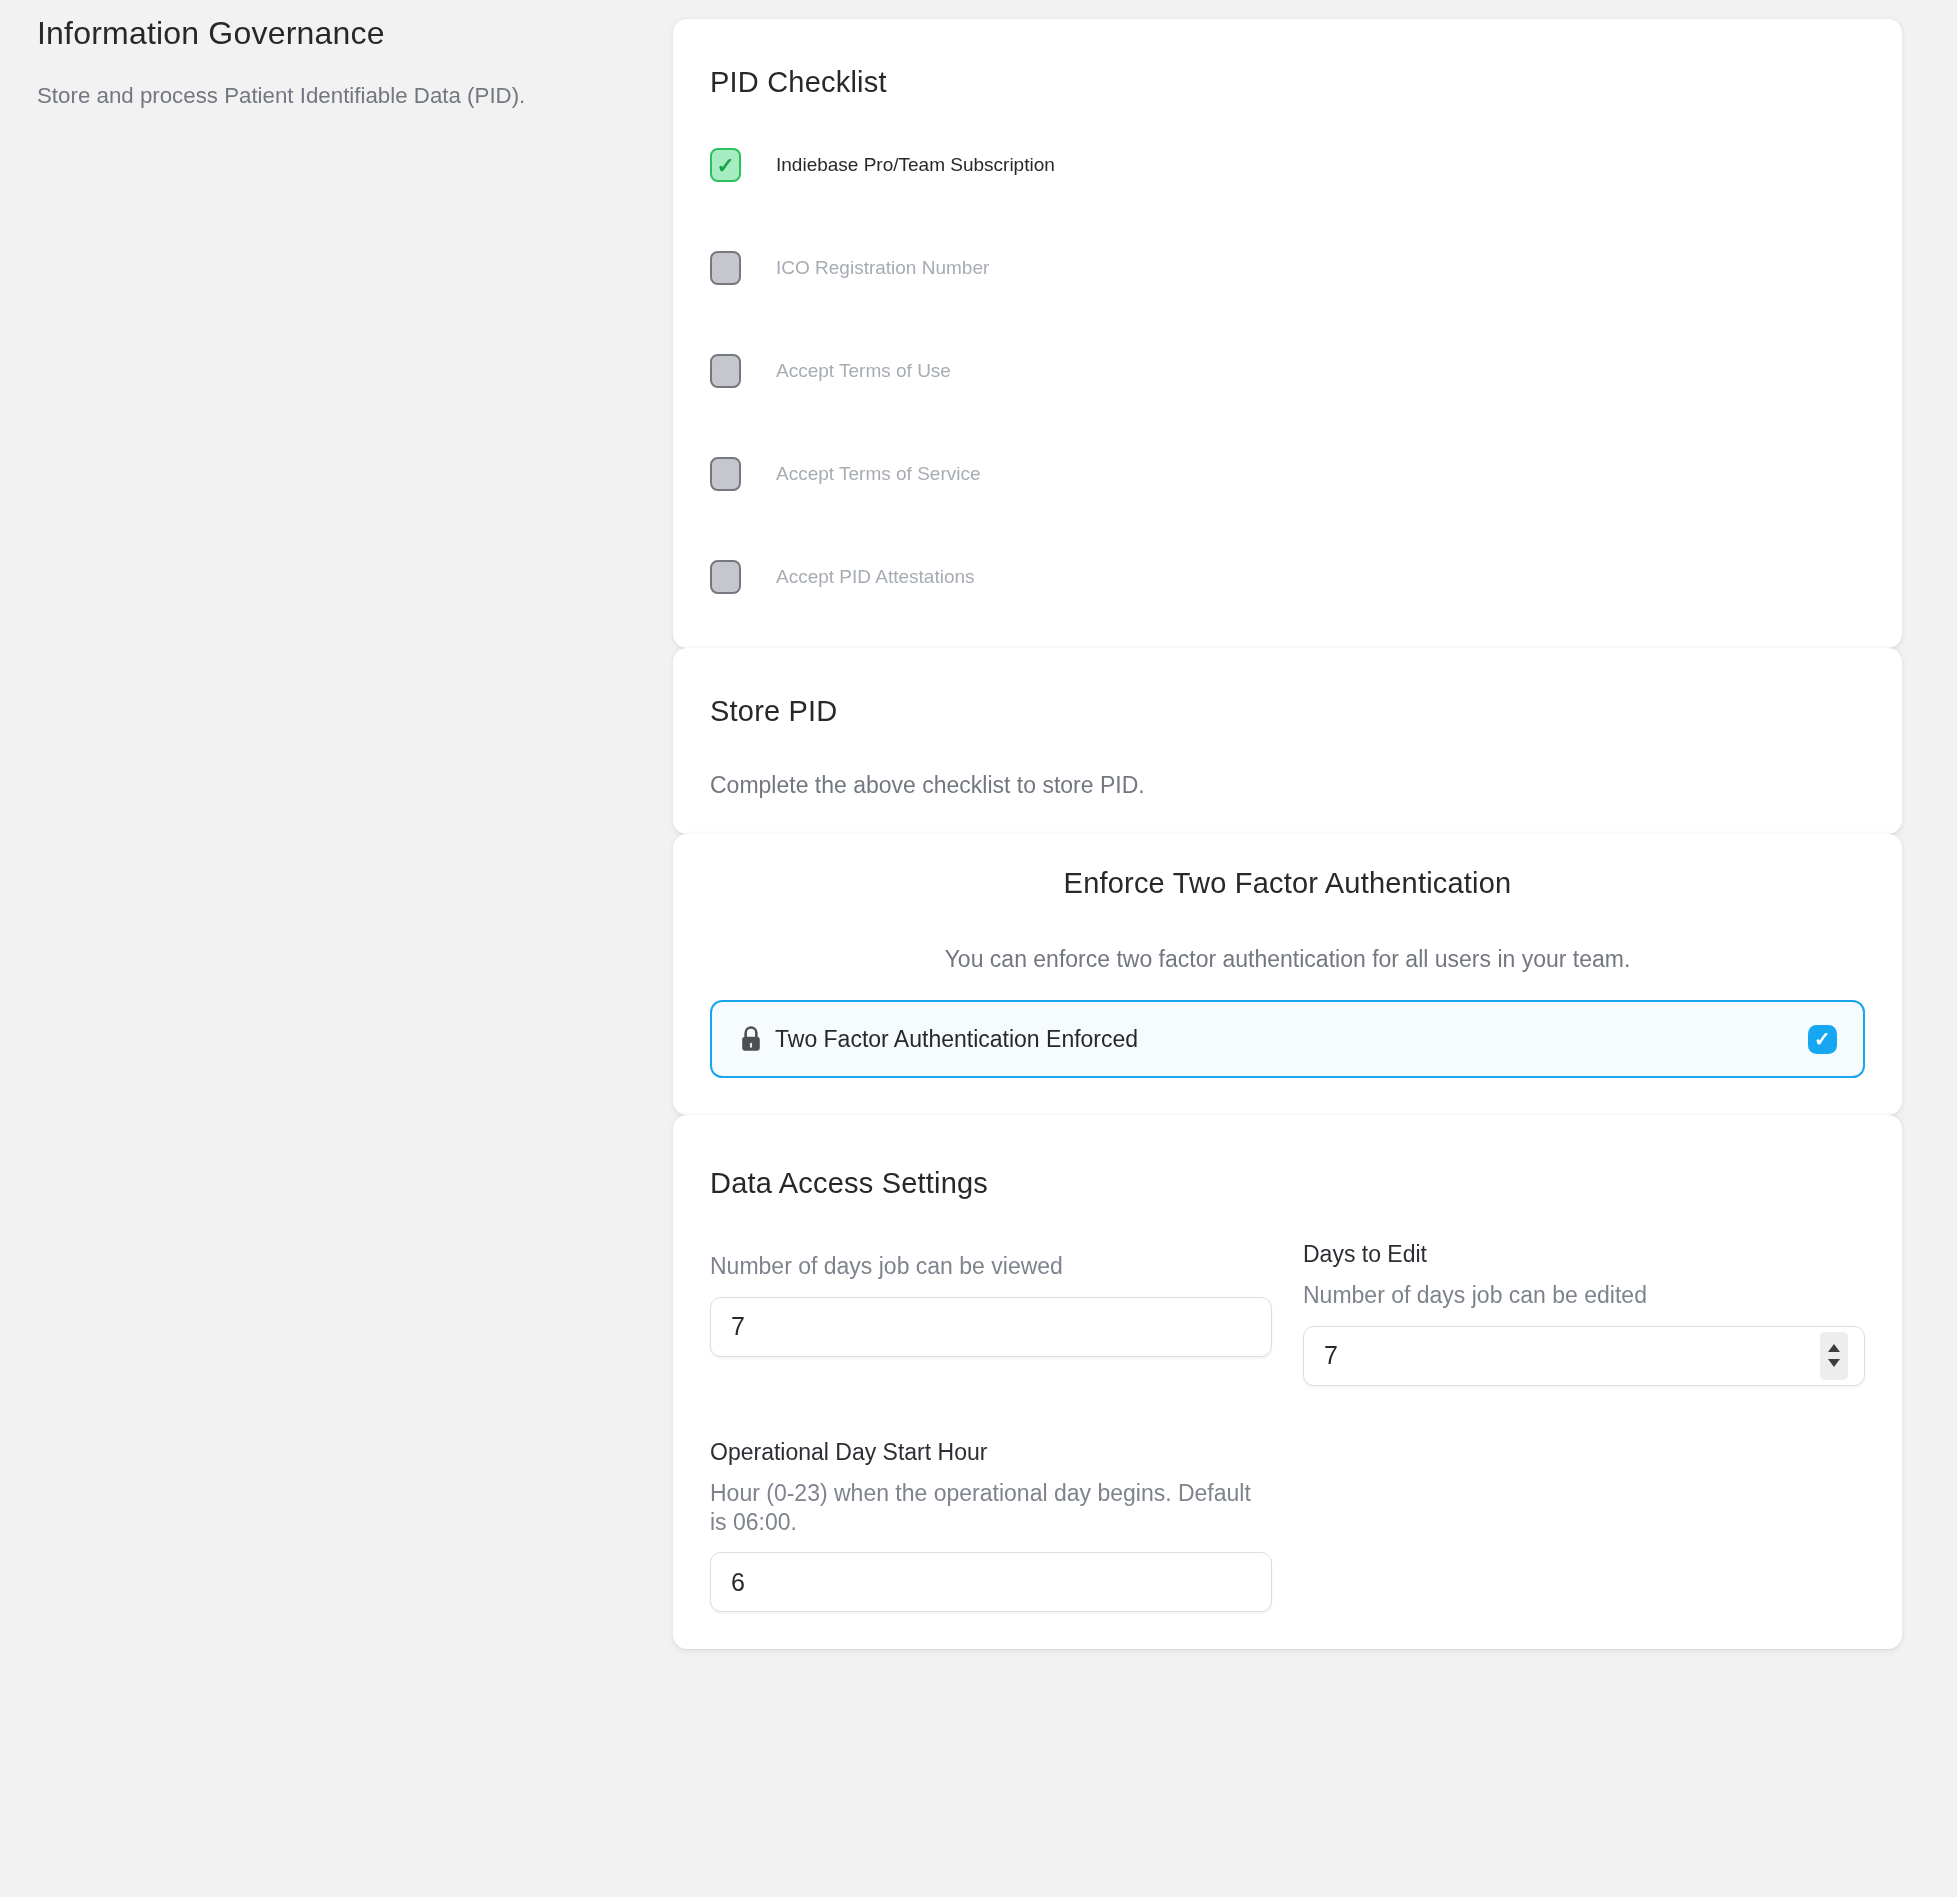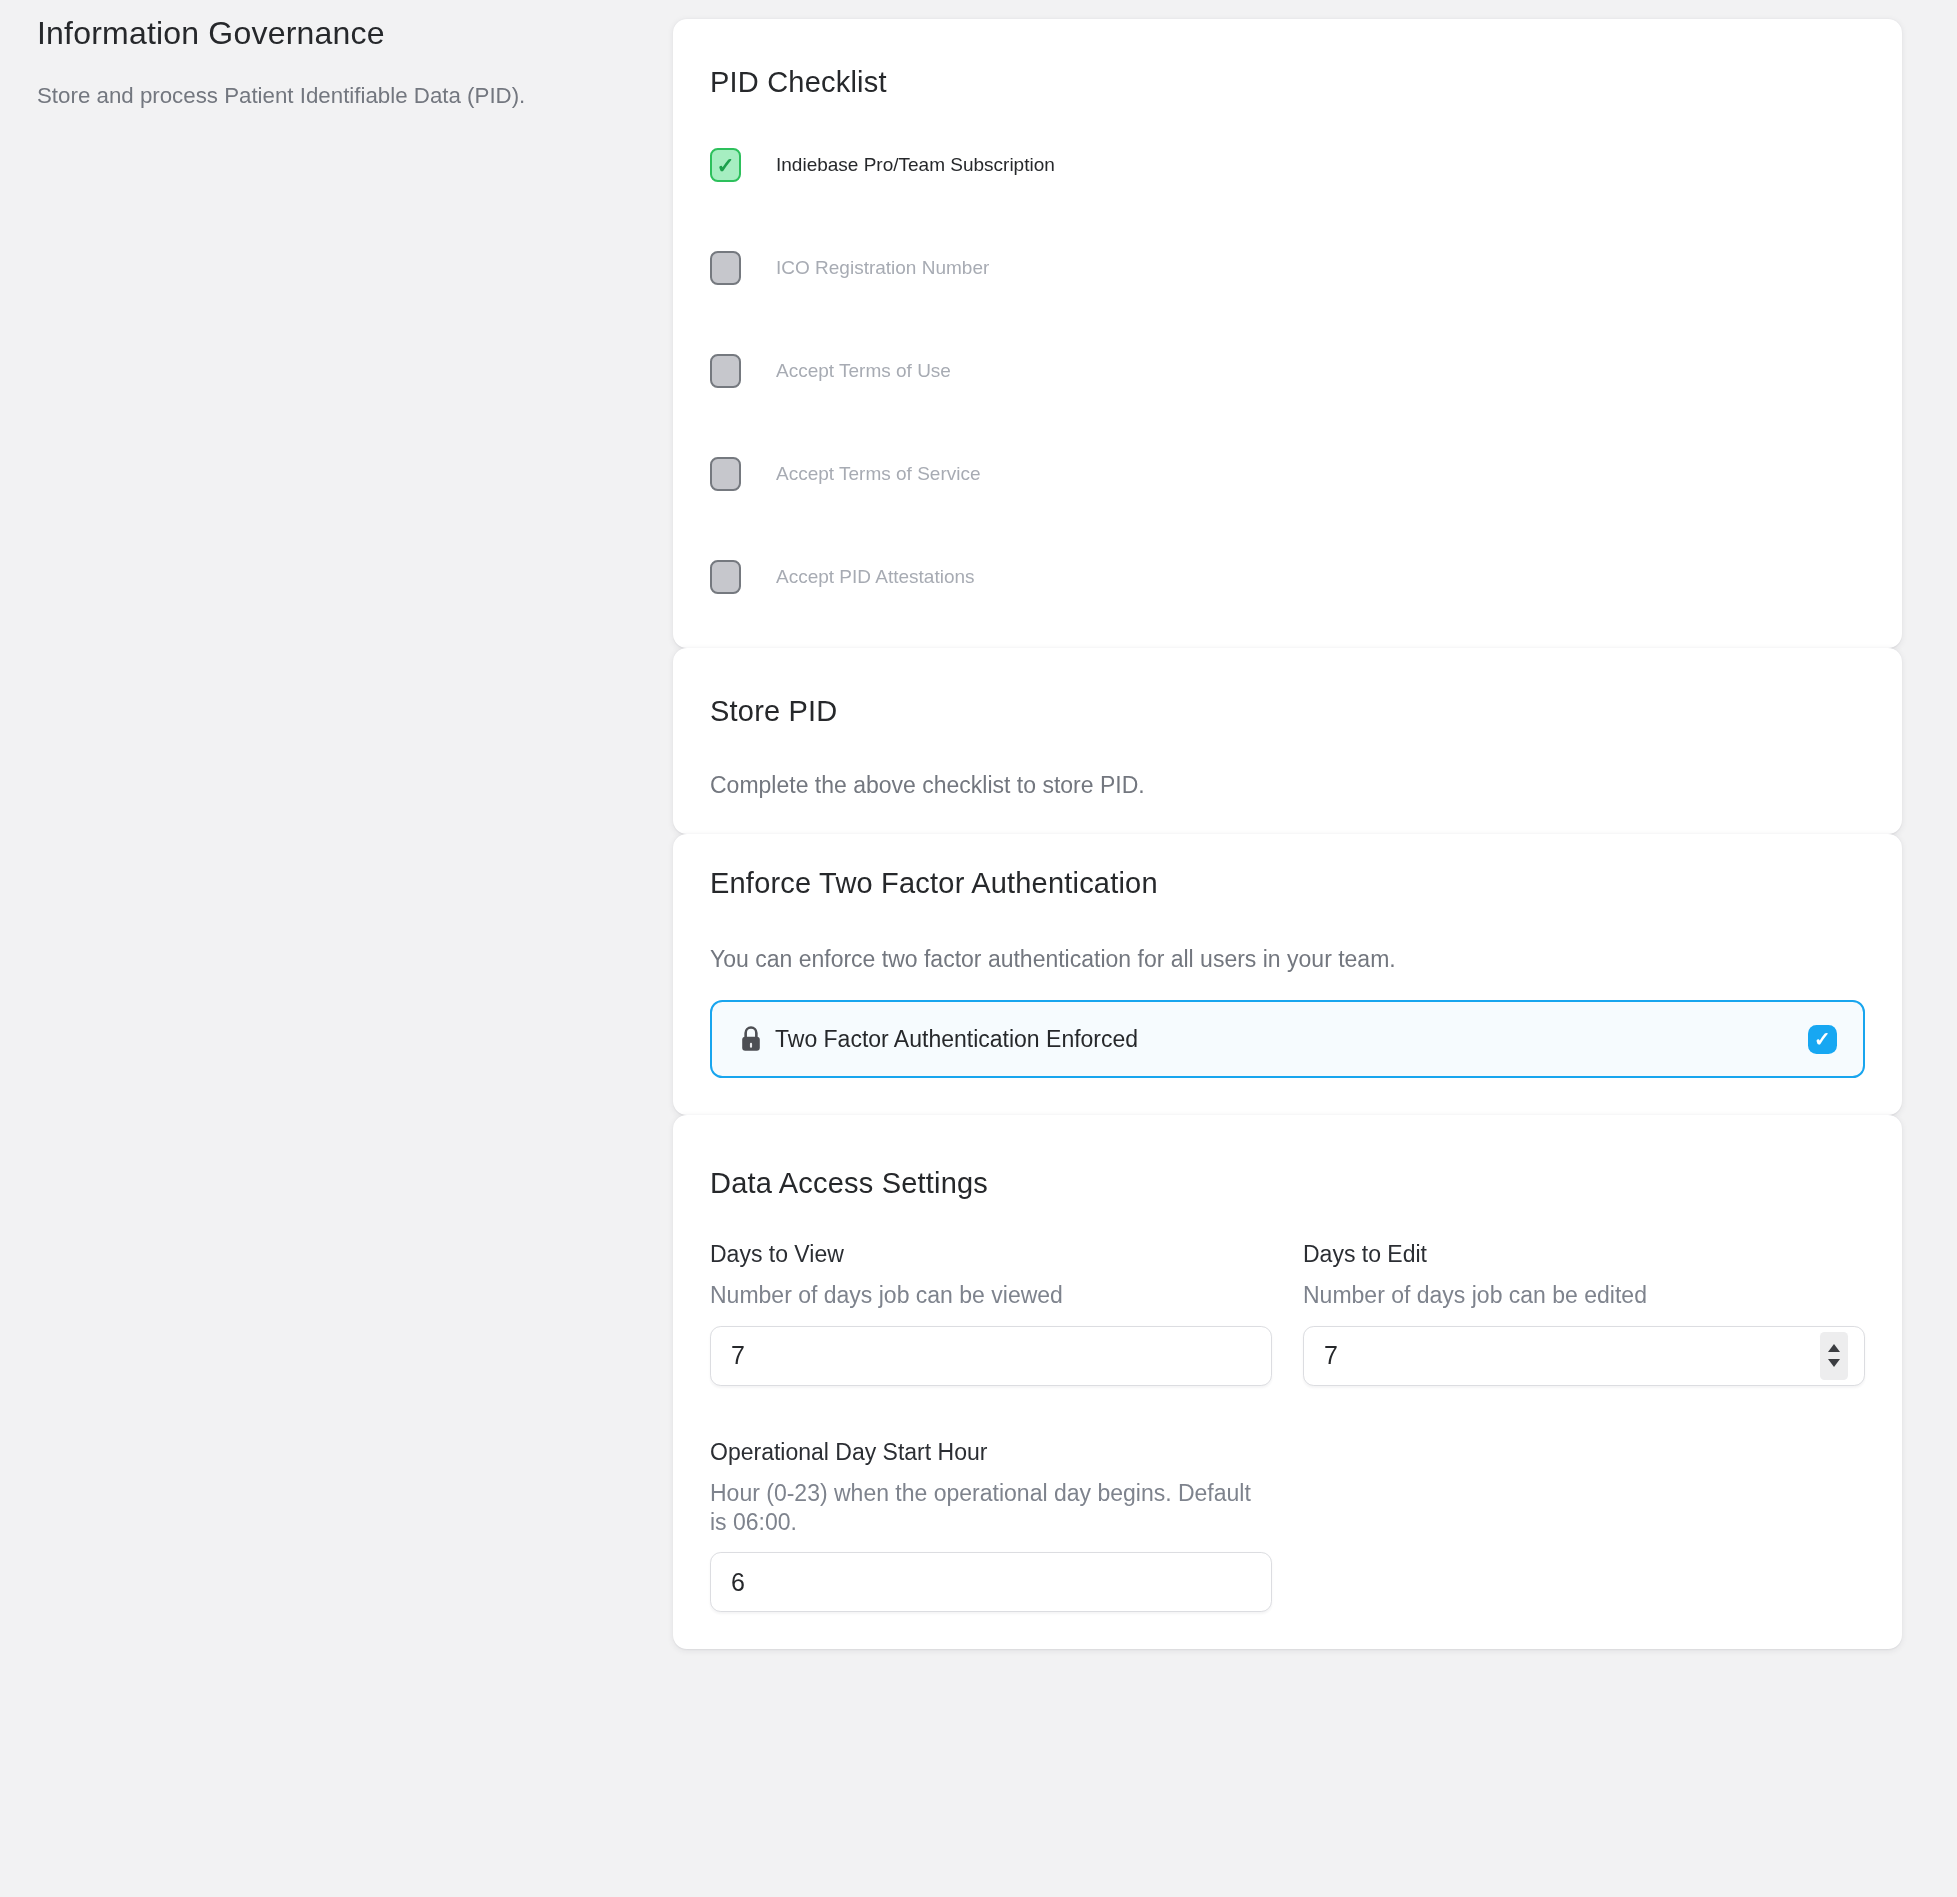--- a/index.html
+++ b/index.html
@@ -88,21 +88,21 @@
   .check-label {
     margin-left: 35px;
     font-size: 19px;
     color: #a7abb3;
   }
   .check-row.is-checked .check-label { color: #26282b; }
   
   .card-store { padding-top: 46px; padding-bottom: 35px; }
   .card-store .card-desc { margin-top: 43px; }
   
-  .card-2fa { padding-top: 32px; padding-bottom: 37px; }
+  .card-2fa { padding-top: 32px; padding-bottom: 37px; text-align: center; }
   .card-2fa .card-desc { margin-top: 45px; }
   .tfa-box {
     margin-top: 27px;
     height: 78px;
     border: 2.3px solid #18a5ee;
     border-radius: 12.3px;
     background: #f6fbfe;
     display: flex;
     align-items: center;
     padding: 0 26px 0 29px;
@@ -263,21 +263,20 @@
         </div>
       </div>
     </div>
 
     <div class="card card-data">
       <div class="card-title">Data Access Settings</div>
 
       <div class="fields-grid">
 
         <div class="field">
-          <div class="field-label">Days to View</div>
           <div class="field-help">Number of days job can be viewed</div>
           <div class="field-input-wrap">
             <input class="field-input" type="text" value="7" style="">
           </div>
         </div>
 
         <div class="field">
           <div class="field-label">Days to Edit</div>
           <div class="field-help">Number of days job can be edited</div>
           <div class="field-input-wrap">

